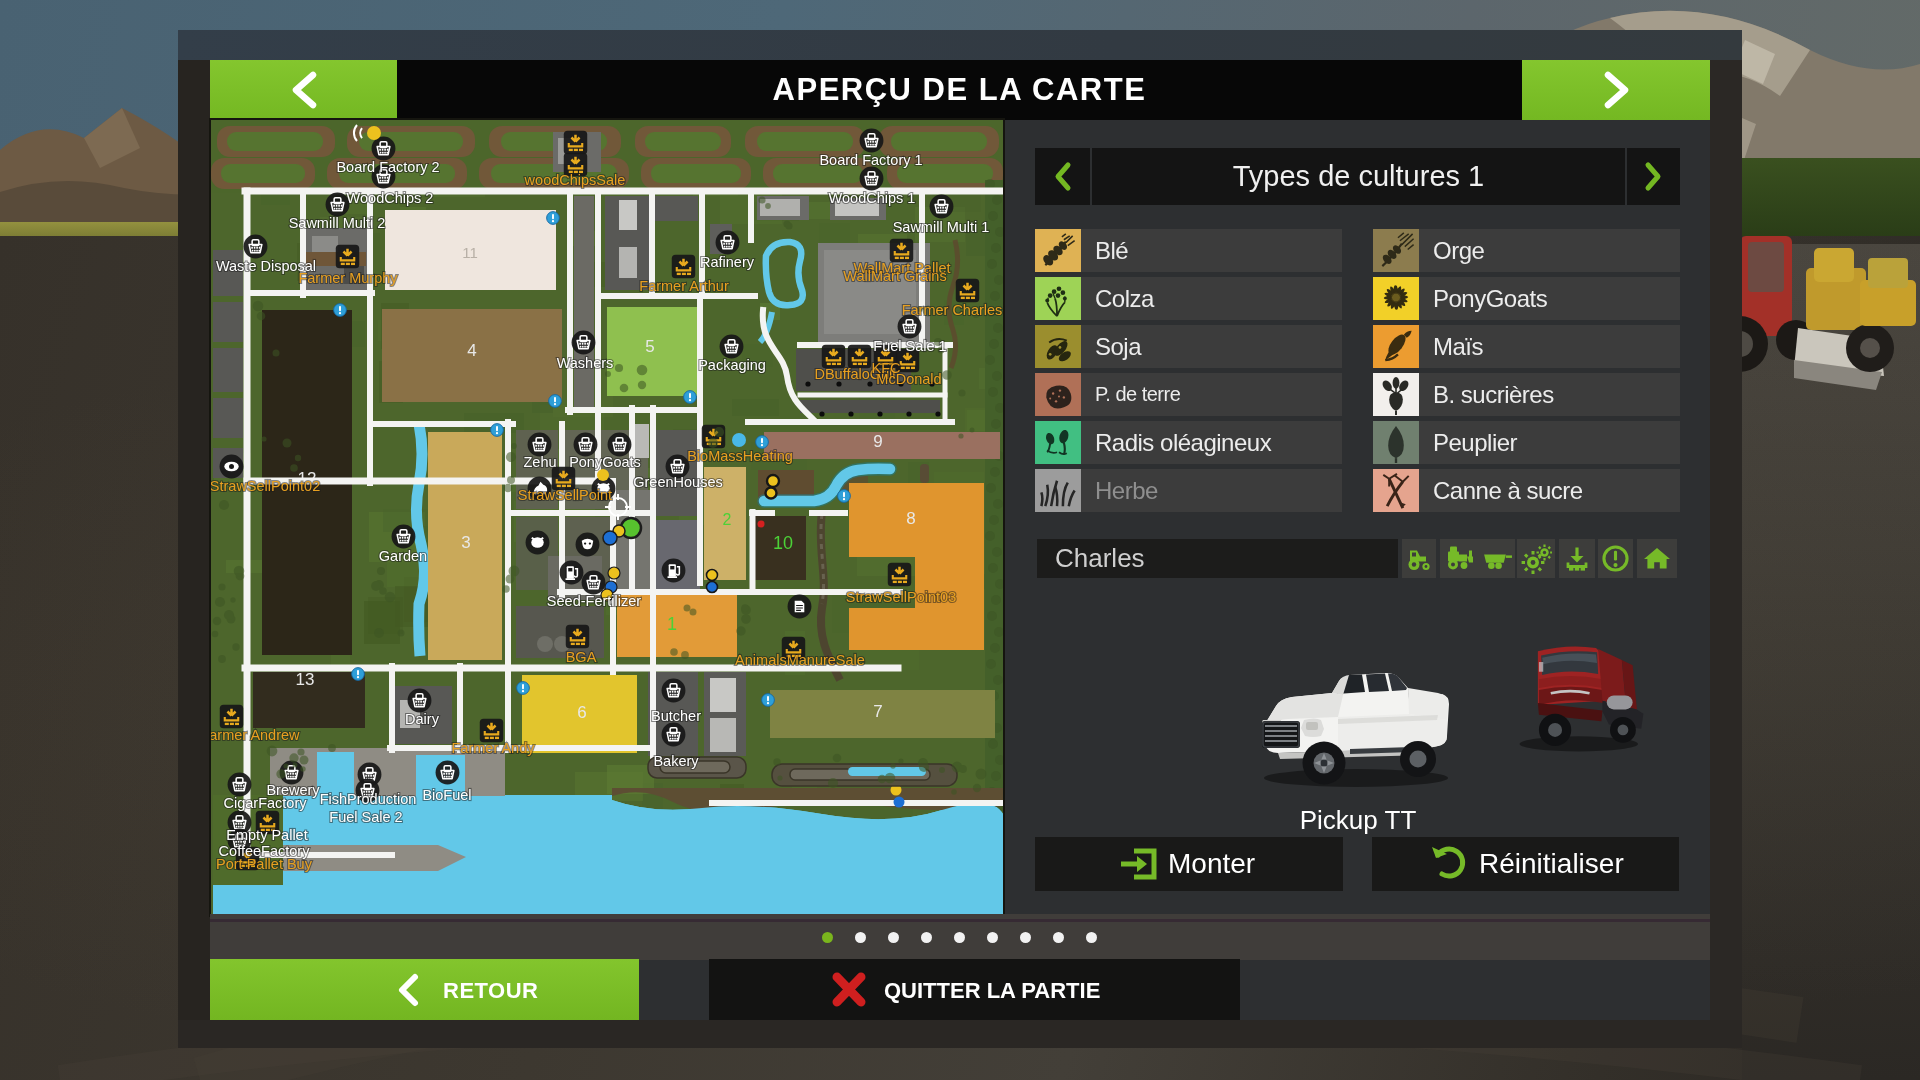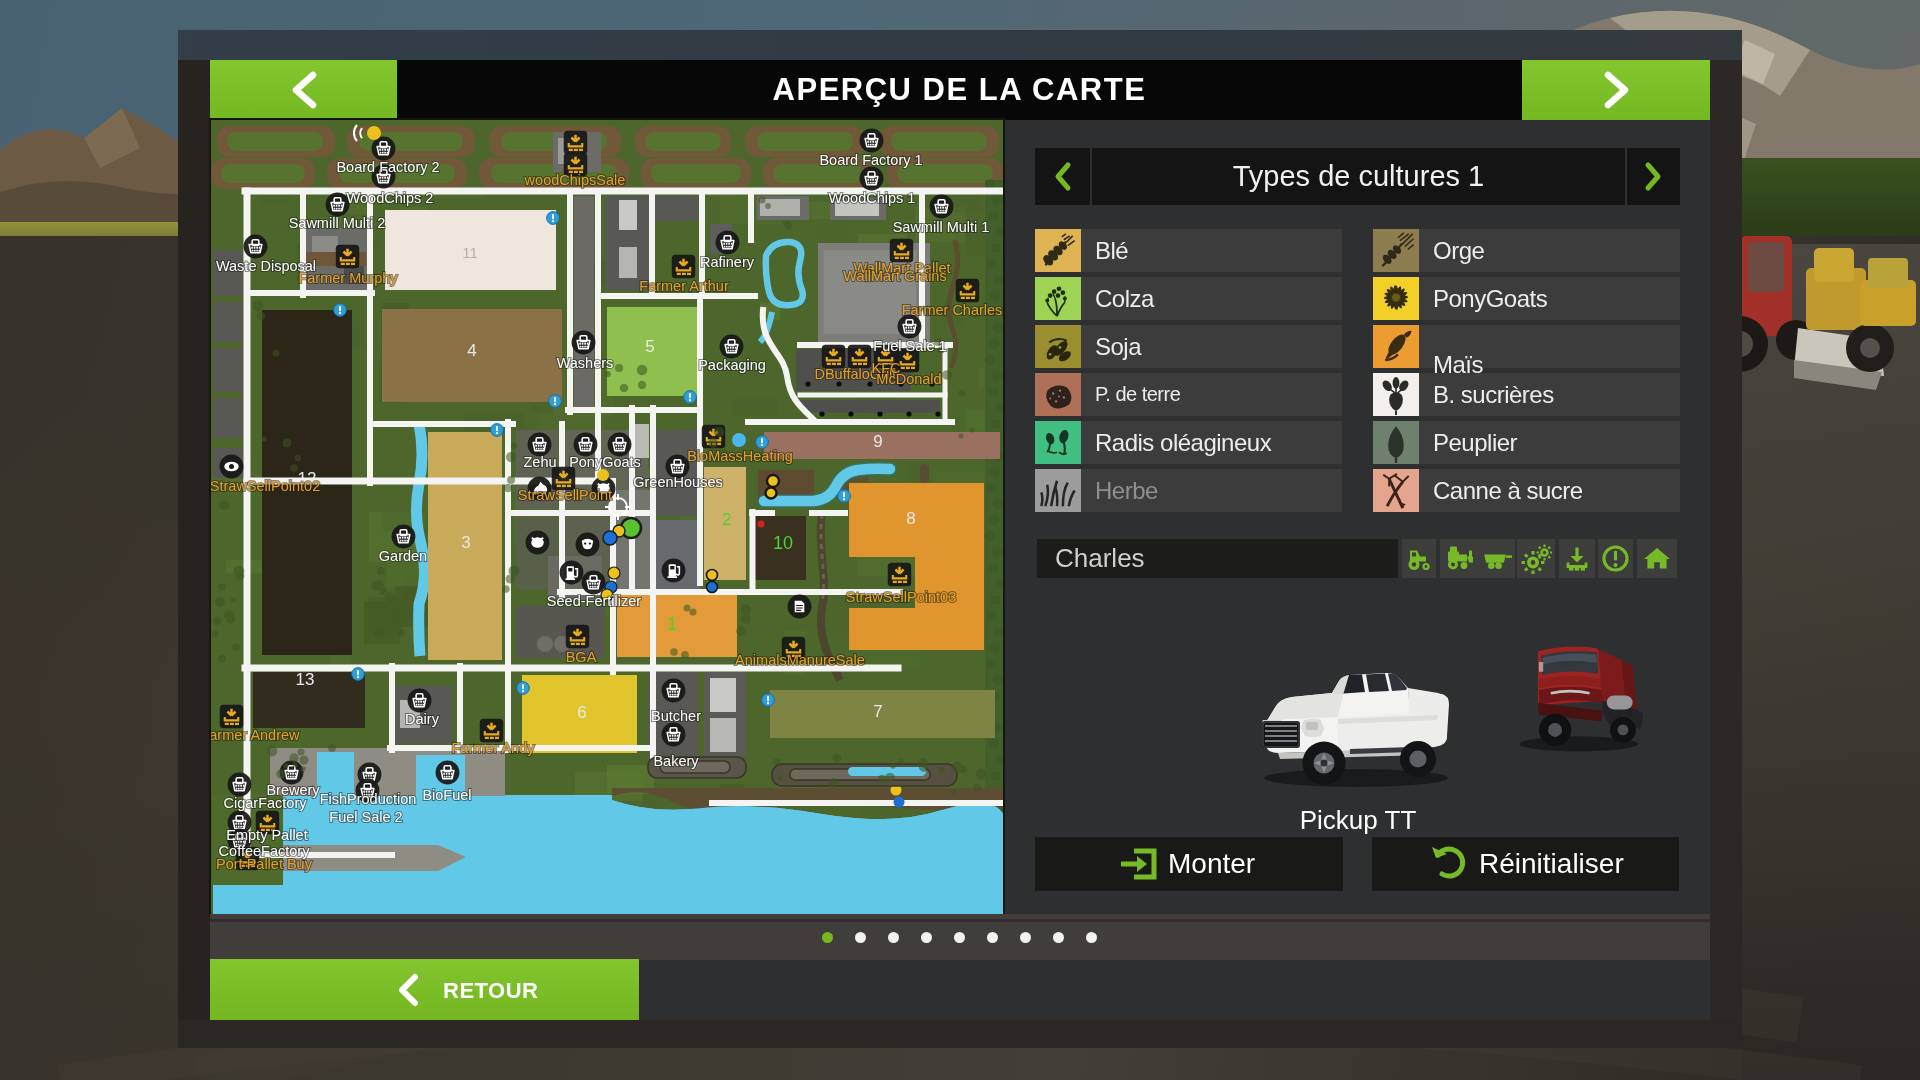--- a/index.html
+++ b/index.html
@@ -899,21 +899,21 @@
       </svg></div>
 <div class="abs" style="left:1433px;top:277px;height:43px;line-height:43px;color:#ececec;font-size:24px;letter-spacing:-0.5px;">PonyGoats</div>
 
 <div class="abs" style="left:1373px;top:325px;width:307px;height:43px;background:#3c3c3c;"></div>
 <div class="abs" style="left:1373px;top:325px;width:46px;height:43px;background:#ec9c30;"><svg width="46" height="43" viewBox="0 0 46 44">
         <ellipse cx="24" cy="20" rx="6" ry="12" transform="rotate(38 24 20)" fill="#3a2c10"></ellipse>
         <path d="M12 36 q2 -8 7 -12 l4 4 q-5 4 -11 8 z" fill="#3a2c10"></path>
         <path d="M12 36 q8 -1 13 -6" stroke="#3a2c10" stroke-width="2.4" fill="none"></path>
         <path d="M31 10 q3 -4 8 -4 q-1 5 -5 7 z" fill="#3a2c10"></path>
       </svg></div>
-<div class="abs" style="left:1433px;top:325px;height:31px;line-height:43px;color:#ececec;font-size:24px;letter-spacing:-0.5px;margin-top:18px;">Maïs</div>
+<div class="abs" style="left:1433px;top:325px;height:31px;line-height:43px;color:#ececec;font-size:24px;letter-spacing:-0.5px;">Maïs</div>
 
 <div class="abs" style="left:1373px;top:373px;width:307px;height:43px;background:#3c3c3c;"></div>
 <div class="abs" style="left:1373px;top:373px;width:46px;height:43px;background:#f2efec;"><svg width="46" height="43" viewBox="0 0 46 44">
         <path d="M23 20 q7 0 7 7 q0 8 -7 12 q-7 -4 -7 -12 q0 -7 7 -7 z" fill="#2a2a26"></path>
         <path d="M23 39 v4" stroke="#2a2a26" stroke-width="2"></path>
         <g fill="#2a2a26">
           <ellipse cx="14" cy="13" rx="4" ry="6" transform="rotate(-35 14 13)"></ellipse>
           <ellipse cx="23" cy="10" rx="3.5" ry="6"></ellipse>
           <ellipse cx="31" cy="13" rx="4" ry="6" transform="rotate(35 31 13)"></ellipse>
           <path d="M16 16 l7 5 M23 15 v6 M30 16 l-6 5" stroke="#2a2a26" stroke-width="1.6"></path>
@@ -1110,15 +1110,21 @@
 
 <div class="abs" style="left:1086px;top:931.5px;width:11px;height:11px;border-radius:50%;background:#f2f2f2;"></div>
 
   <div class="abs" id="btn-retour" style="left:210px;top:959px;width:429px;height:61px;background:linear-gradient(#83c52d,#73b621);">
     <svg width="499" height="61">
       <path d="M205 18 L192 31 L205 44" fill="none" stroke="#fff" stroke-width="6" stroke-linecap="round" stroke-linejoin="round"></path>
       <text x="233" y="39" fill="#fff" font-size="22" font-weight="bold" letter-spacing="0.5" font-family="Liberation Sans">RETOUR</text>
     </svg>
   </div>
 
+  <div class="abs" id="btn-quitter" style="left:709px;top:959px;width:531px;height:61px;background:#131312;">
+    <svg width="531" height="61">
+      <path d="M128 18 L152 43 M152 18 L128 43" stroke="#cf1f1f" stroke-width="9" stroke-linecap="round"></path>
+      <text x="175" y="39" fill="#fff" font-size="22" font-weight="bold" letter-spacing="0" font-family="Liberation Sans">QUITTER LA PARTIE</text>
+    </svg>
+  </div>
 
 
 </div>
 
 </body></html>

